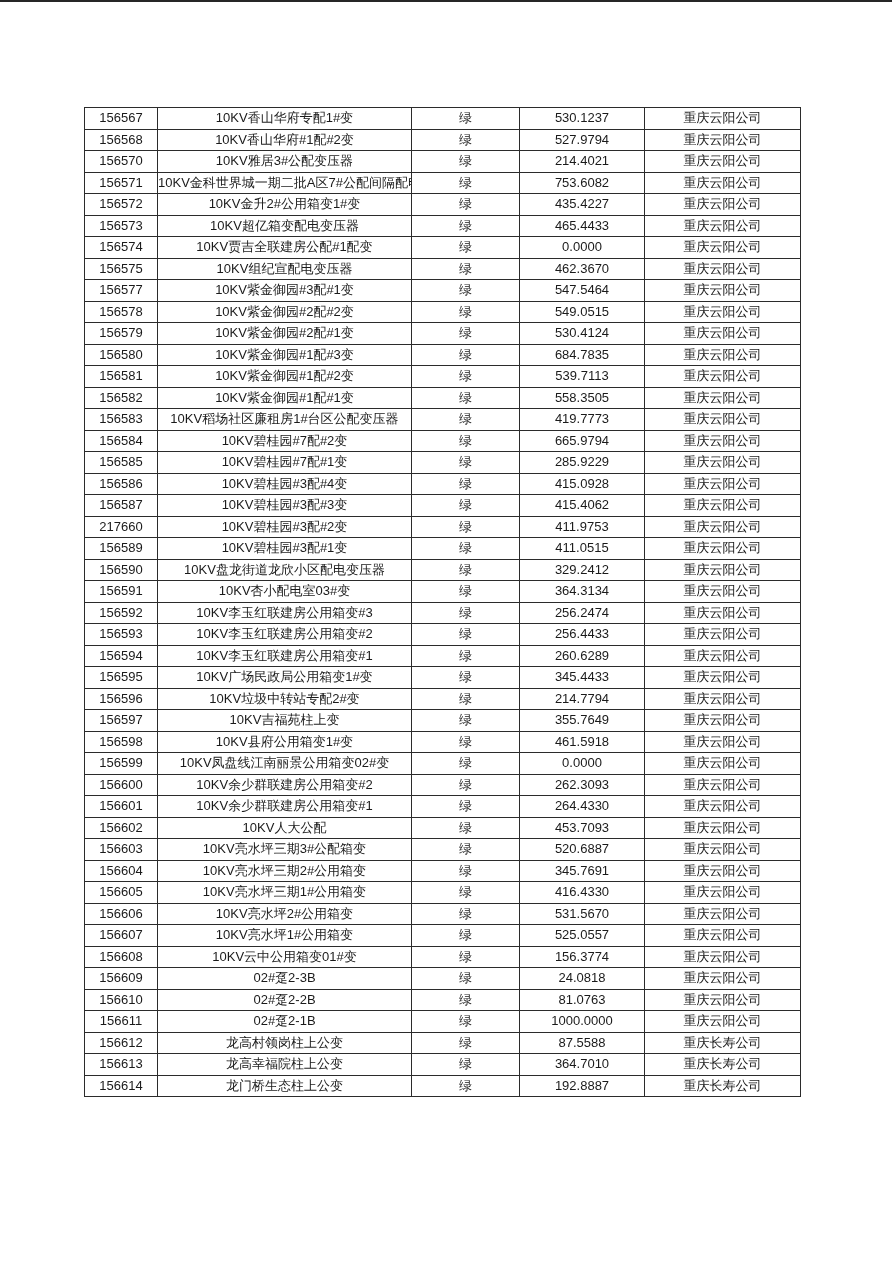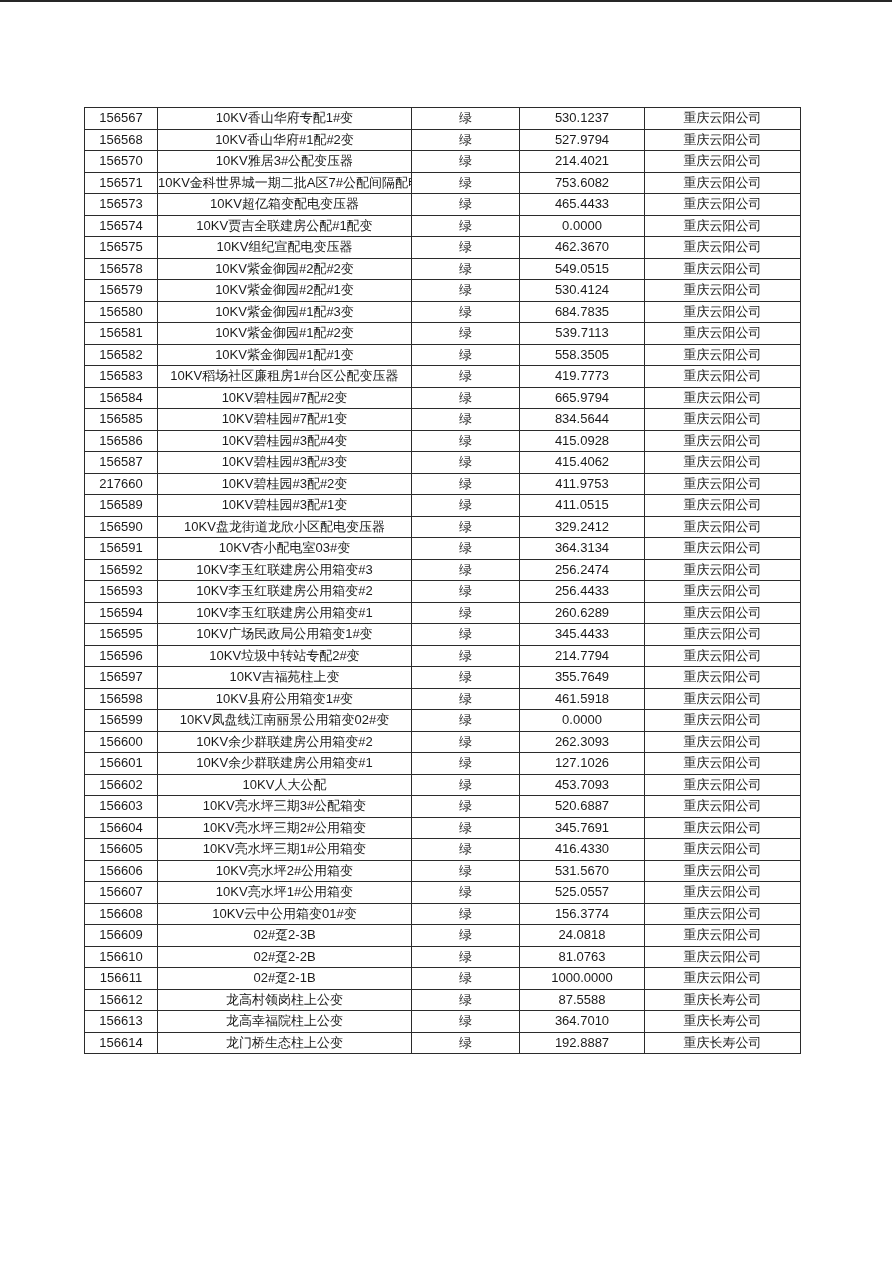--- a/index.html
+++ b/index.html
@@ -84,20 +84,27 @@
         <td>重庆云阳公司</td>
       </tr>
       <tr>
         <td>156571</td>
         <td>10KV金科世界城一期二批A区7#公配间隔配电变压器</td>
         <td>绿</td>
         <td>753.6082</td>
         <td>重庆云阳公司</td>
       </tr>
       <tr>
+        <td>156572</td>
+        <td>10KV金升2#公用箱变1#变</td>
+        <td>绿</td>
+        <td>435.4227</td>
+        <td>重庆云阳公司</td>
+      </tr>
+      <tr>
         <td>156573</td>
         <td>10KV超亿箱变配电变压器</td>
         <td>绿</td>
         <td>465.4433</td>
         <td>重庆云阳公司</td>
       </tr>
       <tr>
         <td>156574</td>
         <td>10KV贾吉全联建房公配#1配变</td>
         <td>绿</td>
@@ -105,20 +112,27 @@
         <td>重庆云阳公司</td>
       </tr>
       <tr>
         <td>156575</td>
         <td>10KV组纪宣配电变压器</td>
         <td>绿</td>
         <td>462.3670</td>
         <td>重庆云阳公司</td>
       </tr>
       <tr>
+        <td>156577</td>
+        <td>10KV紫金御园#3配#1变</td>
+        <td>绿</td>
+        <td>547.5464</td>
+        <td>重庆云阳公司</td>
+      </tr>
+      <tr>
         <td>156578</td>
         <td>10KV紫金御园#2配#2变</td>
         <td>绿</td>
         <td>549.0515</td>
         <td>重庆云阳公司</td>
       </tr>
       <tr>
         <td>156579</td>
         <td>10KV紫金御园#2配#1变</td>
         <td>绿</td>
@@ -157,21 +171,21 @@
         <td>156584</td>
         <td>10KV碧桂园#7配#2变</td>
         <td>绿</td>
         <td>665.9794</td>
         <td>重庆云阳公司</td>
       </tr>
       <tr>
         <td>156585</td>
         <td>10KV碧桂园#7配#1变</td>
         <td>绿</td>
-        <td>834.5644</td>
+        <td>285.9229</td>
         <td>重庆云阳公司</td>
       </tr>
       <tr>
         <td>156586</td>
         <td>10KV碧桂园#3配#4变</td>
         <td>绿</td>
         <td>415.0928</td>
         <td>重庆云阳公司</td>
       </tr>
       <tr>
@@ -269,21 +283,21 @@
         <td>156600</td>
         <td>10KV余少群联建房公用箱变#2</td>
         <td>绿</td>
         <td>262.3093</td>
         <td>重庆云阳公司</td>
       </tr>
       <tr>
         <td>156601</td>
         <td>10KV余少群联建房公用箱变#1</td>
         <td>绿</td>
-        <td>127.1026</td>
+        <td>264.4330</td>
         <td>重庆云阳公司</td>
       </tr>
       <tr>
         <td>156602</td>
         <td>10KV人大公配</td>
         <td>绿</td>
         <td>453.7093</td>
         <td>重庆云阳公司</td>
       </tr>
       <tr>

